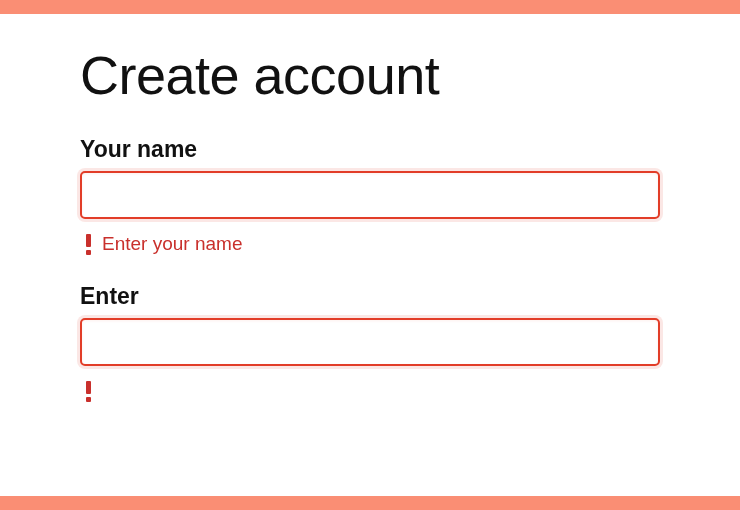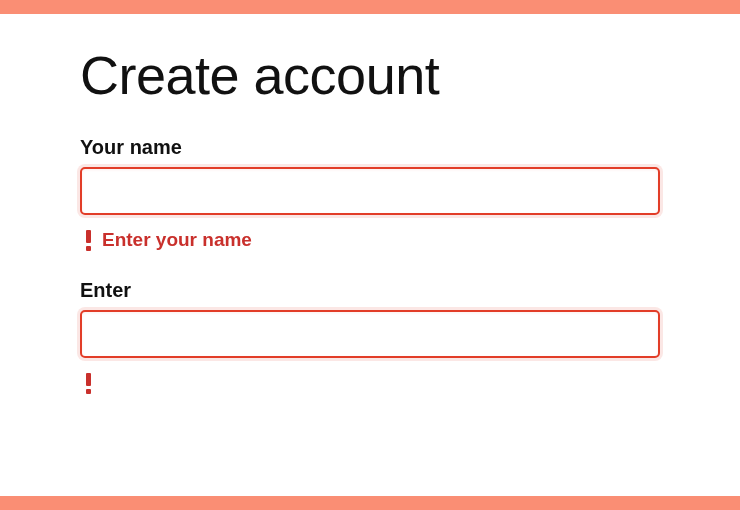--- a/index.html
+++ b/index.html
@@ -33,21 +33,21 @@
       font-size: 54px;
       font-weight: 400;
       color: #111;
       margin-bottom: 30px;
       letter-spacing: -0.5px;
     }
     .field-group {
       margin-bottom: 28px;
     }
     .field-label {
-      font-size: 20px;
+      font-size: 23px;
       font-weight: 700;
       color: #111;
       margin-bottom: 8px;
       display: block;
     }
     .text-input {
       width: 100%;
       height: 48px;
       border: 2px solid #e23d28;
       border-radius: 5px;
@@ -81,21 +81,21 @@
     .error-icon-dot {
       width: 5px;
       height: 5px;
       background: #c9302c;
       border-radius: 1px;
       margin-top: 3px;
     }
     .error-text {
       font-size: 19px;
       color: #c9302c;
-      font-weight: 700;
+      font-weight: 400;
     }
   </style>
 </head>
 <body>
 
 <div class="top-bar"></div>
 
 <div class="content">
   <h1 class="page-title">Create account</h1>
 

